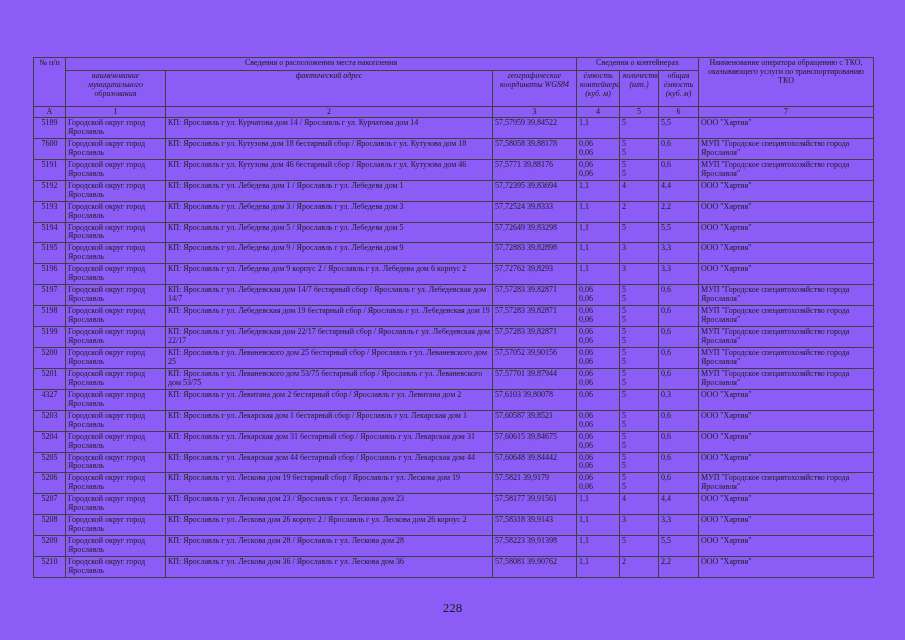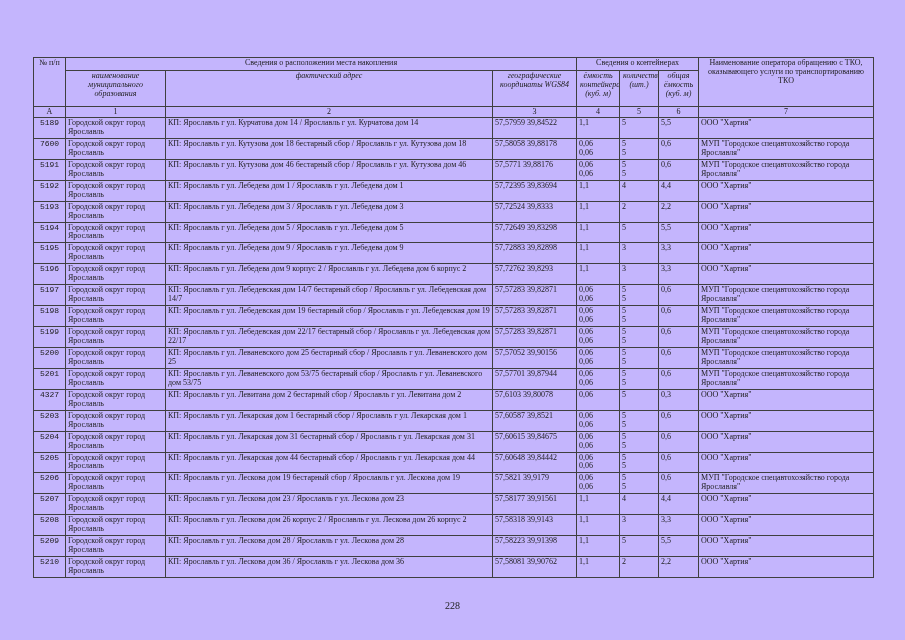--- a/index.html
+++ b/index.html
@@ -4,21 +4,21 @@
 <style>
   * { margin: 0; padding: 0; box-sizing: border-box; }
   html, body { background: #ffffff; }
   body {
     width: 905px; height: 640px;
     position: relative;
     overflow: hidden;
     font-family: "Liberation Serif", serif;
     color: #1c1c1c;
   }
-  .doc-page { position: absolute; inset: 0; background: #c4b5fd; }
+  .doc-page { position: absolute; inset: 0; background: #8b5cf6; }
   table.doc-table {
     position: absolute;
     left: 33px; top: 57px;
     width: 840px;
     border-collapse: collapse;
     table-layout: fixed;
   }
   .doc-table th, .doc-table td {
     border: 1px solid #3f3f3f;
     font-size: 8px;
@@ -33,30 +33,30 @@
     padding: 1px 3px;
   }
   .doc-table thead .group-row th { height: 13px; }
   .doc-table thead .sub-row th { height: 36px; font-style: italic; }
   .doc-table tr.index-row td {
     text-align: center;
     height: 11px;
     padding: 0 2px;
   }
   .doc-table tbody td { vertical-align: top; }
-  .doc-table tbody td.col-num { text-align: center; font-family: Liberation Mono, monospace; }
+  .doc-table tbody td.col-num { text-align: center; }
   .doc-table tbody td.col-capacity,
   .doc-table tbody td.col-count { white-space: pre-line; }
   .doc-table tbody tr { height: 20px; }
   .page-number {
     position: absolute;
     left: 0; right: 0;
     top: 600px;
     text-align: center;
-    font-size: 10px;
+    font-size: 13px;
     color: #1c1c1c;
   }
 </style>
 </head>
 <body>
 
 <div class="doc-page">
 
   <table class="doc-table">
     <colgroup>

